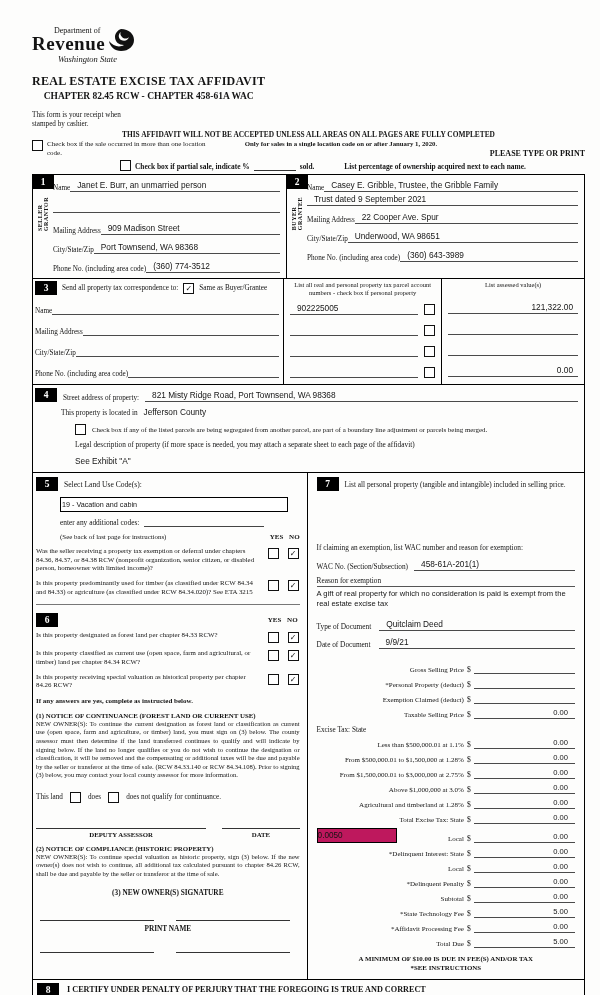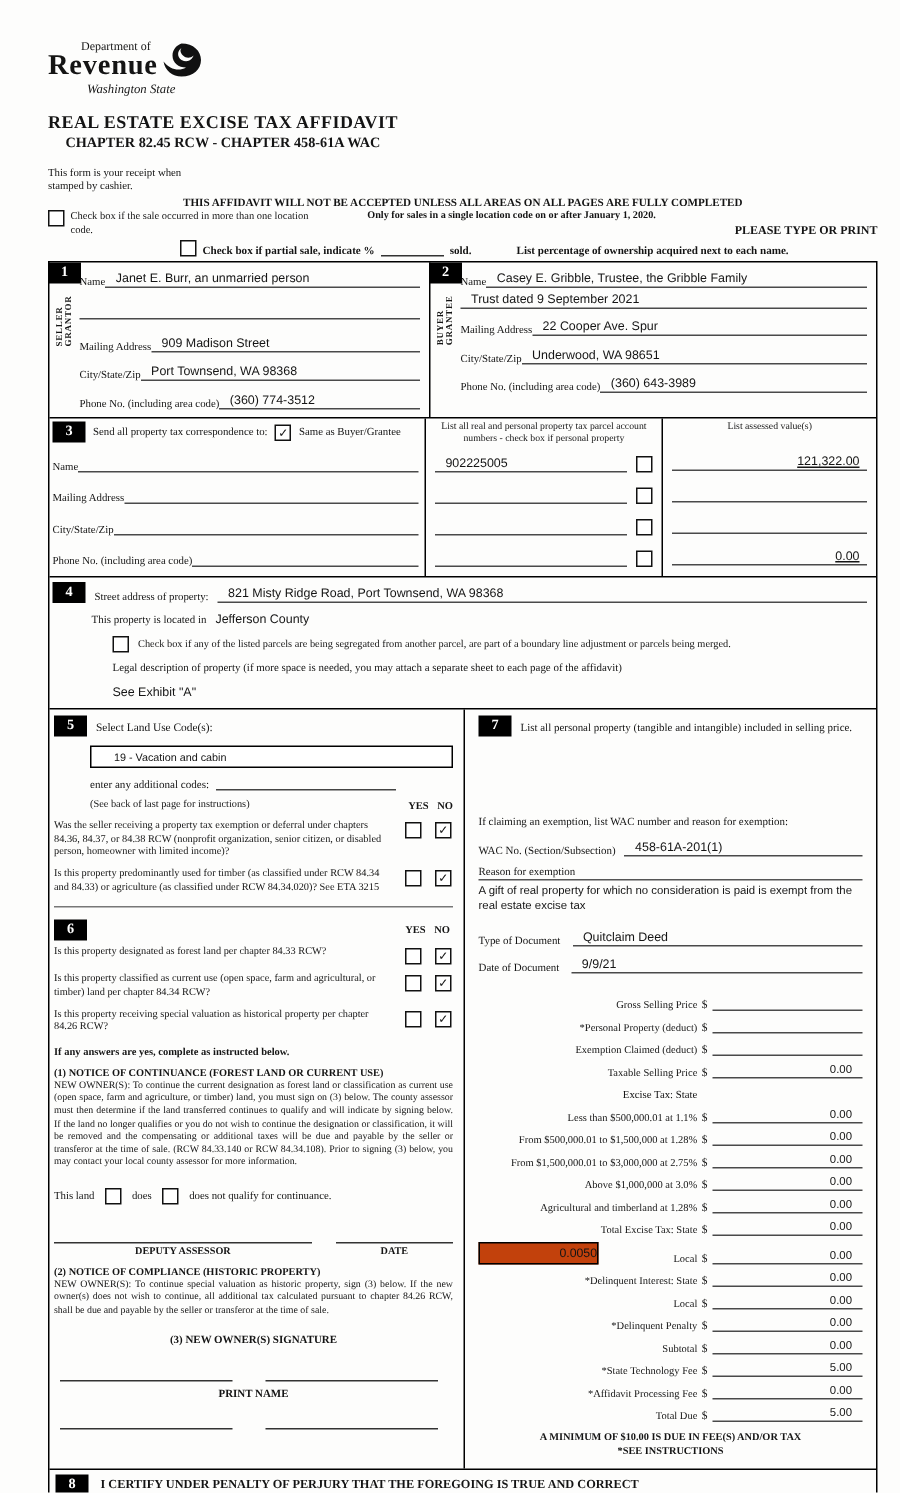--- a/index.html
+++ b/index.html
@@ -26,21 +26,21 @@
   .partial{display:flex;align-items:flex-end;font-size:7.4px;margin:2px 0 3px 88px;gap:4px;}
   .blank45{display:inline-block;width:42px;border-bottom:1px solid #333;height:8px;}
   .ownnote{margin-left:26px;}
   
   .cb{display:inline-block;width:9px;height:9px;border:1px solid #111;flex:0 0 auto;
       font:8px/9px "DejaVu Sans",sans-serif;text-align:center;vertical-align:-1px;background:#fff;}
   .numbox{background:#000;color:#fff;font-weight:bold;font-size:9.5px;line-height:14px;
           width:22px;height:14px;text-align:center;flex:0 0 auto;}
   .uval{flex:1;border-bottom:1px solid #4a4a4a;font-family:"Liberation Sans",sans-serif;
         font-size:8.3px;padding:0 0 1px 7px;min-height:10px;}
-  .uval.r{text-align:right;padding-right:5px;text-decoration:underline;}
+  .uval.r{text-align:right;padding-right:5px;}
   .frow{display:flex;align-items:flex-end;}
   .flabel{font-size:7.2px;flex:0 0 auto;}
   .formbox{border:1.5px solid #000;margin-top:1px;}
   
   .rowA{display:flex;border-bottom:1.5px solid #000;}
   .colS{width:46%;border-right:1.5px solid #000;display:flex;}
   .colB{width:54%;display:flex;}
   .rail{width:20px;display:flex;flex-direction:column;align-items:center;flex:0 0 auto;}
   .vwrap{display:flex;margin-top:8px;gap:0px;}
   .vword{writing-mode:vertical-rl;transform:rotate(180deg);font-size:6px;font-weight:bold;
@@ -60,21 +60,21 @@
   .c1{display:flex;align-items:flex-end;gap:6px;}
   .crow{margin-top:5px;font-size:7.3px;display:flex;align-items:flex-end;gap:6px;margin-left:26px;}
   .sansval{font-family:"Liberation Sans",sans-serif;font-size:8.3px;}
   .segrow{display:flex;gap:6px;margin:7px 0 0 40px;font-size:6.9px;line-height:1.2;align-items:center;}
   
   .rowD{display:flex;border-bottom:1.5px solid #000;}
   .dLeft{width:50.5%;border-right:1px solid #000;padding:4px 7px 8px 3px;}
   .dRight{width:49.5%;padding:4px 9px 8px 9px;}
   .s5head{display:flex;align-items:center;gap:6px;font-size:7.6px;}
   .codebox{border:1.2px solid #000;margin:6px 0 0 24px;width:225px;height:13px;
-           font:7.2px/13px "Liberation Sans",sans-serif;padding-left:15px;background:#fff;}
+           font:7.2px/13px "Liberation Sans",sans-serif;padding-left:1px;background:#fff;}
   .addl{display:flex;align-items:flex-end;gap:5px;font-size:7.4px;margin:5px 0 0 24px;}
   .addl .uline{width:120px;border-bottom:1px solid #444;height:9px;}
   .seeback{display:flex;justify-content:space-between;font-size:6.9px;margin:6px 0 0 24px;}
   .yesno{font-weight:bold;font-size:7px;word-spacing:4px;}
   .q{display:flex;margin-top:6px;}
   .qtext{flex:1;font-size:6.9px;line-height:1.25;padding-right:8px;}
   .qboxes{width:32px;display:flex;gap:9px;align-items:flex-start;padding-top:1px;flex:0 0 auto;}
   .s6head{display:flex;justify-content:space-between;align-items:center;margin-top:8px;}
   .ifyes{font-weight:bold;font-size:7px;margin-top:7px;}
   .ntitle{font-weight:bold;font-size:6.9px;margin-top:7px;}
@@ -95,24 +95,24 @@
   .exintro{font-size:7.3px;margin-top:52px;}
   .wacrow{display:flex;align-items:flex-end;gap:6px;margin-top:7px;font-size:7.3px;}
   .reasonlbl{font-size:7.3px;margin-top:5px;border-bottom:1px solid #555;padding-bottom:1px;}
   .reasontxt{font-family:"Liberation Sans",sans-serif;font-size:7.6px;line-height:1.3;margin-top:2px;}
   .docrow{display:flex;align-items:flex-end;gap:8px;margin-top:10px;font-size:7.6px;}
   .trow{display:flex;align-items:flex-end;margin-top:4px;}
   .tlabel{width:57%;text-align:right;font-size:7px;padding-right:3px;flex:0 0 auto;}
   .tdollar{font-size:7.6px;padding-right:3px;flex:0 0 auto;}
   .tline{flex:1;border-bottom:1px solid #4a4a4a;text-align:right;min-height:9px;
          font-family:"Liberation Sans",sans-serif;font-size:7.6px;padding:0 7px 1px 0;}
-  .texhead{width:57%;text-align:right;font-size:7.2px;margin-top:7px;padding-right:3px;}
+  .texhead{width:57%;font-size:7.2px;margin-top:7px;padding-right:3px;}
   .tlabel.flexl{display:flex;align-items:flex-end;justify-content:flex-end;}
-  .ratebox{border:1.5px solid #000;width:78px;height:13px;text-align:right;margin-right:auto;
-           font:8.2px/13px "Liberation Sans",sans-serif;background:#c2410c;}
+  .ratebox{border:1.5px solid #000;width:78px;height:13px;text-align:left;margin-right:auto;
+           font:8.2px/13px "Liberation Sans",sans-serif;background:#be185d;}
   .minnote{font-weight:bold;font-size:6.9px;text-align:center;margin-top:7px;}
   .seeinstr{font-weight:bold;font-size:6.9px;text-align:center;margin-top:2px;}
   
   .rowE{border-bottom:1.5px solid #000;}
   .certrow{display:flex;align-items:center;gap:8px;padding:3px 4px 1px 4px;}
   .cert{font-weight:bold;font-size:8.2px;}
   .sigcols{display:flex;}
   .sigcol{width:50%;padding:1px 6px 5px 5px;}
   .sigcol.first{border-right:1px solid #000;}
   .srow{display:flex;align-items:flex-end;gap:5px;margin-top:3px;}

